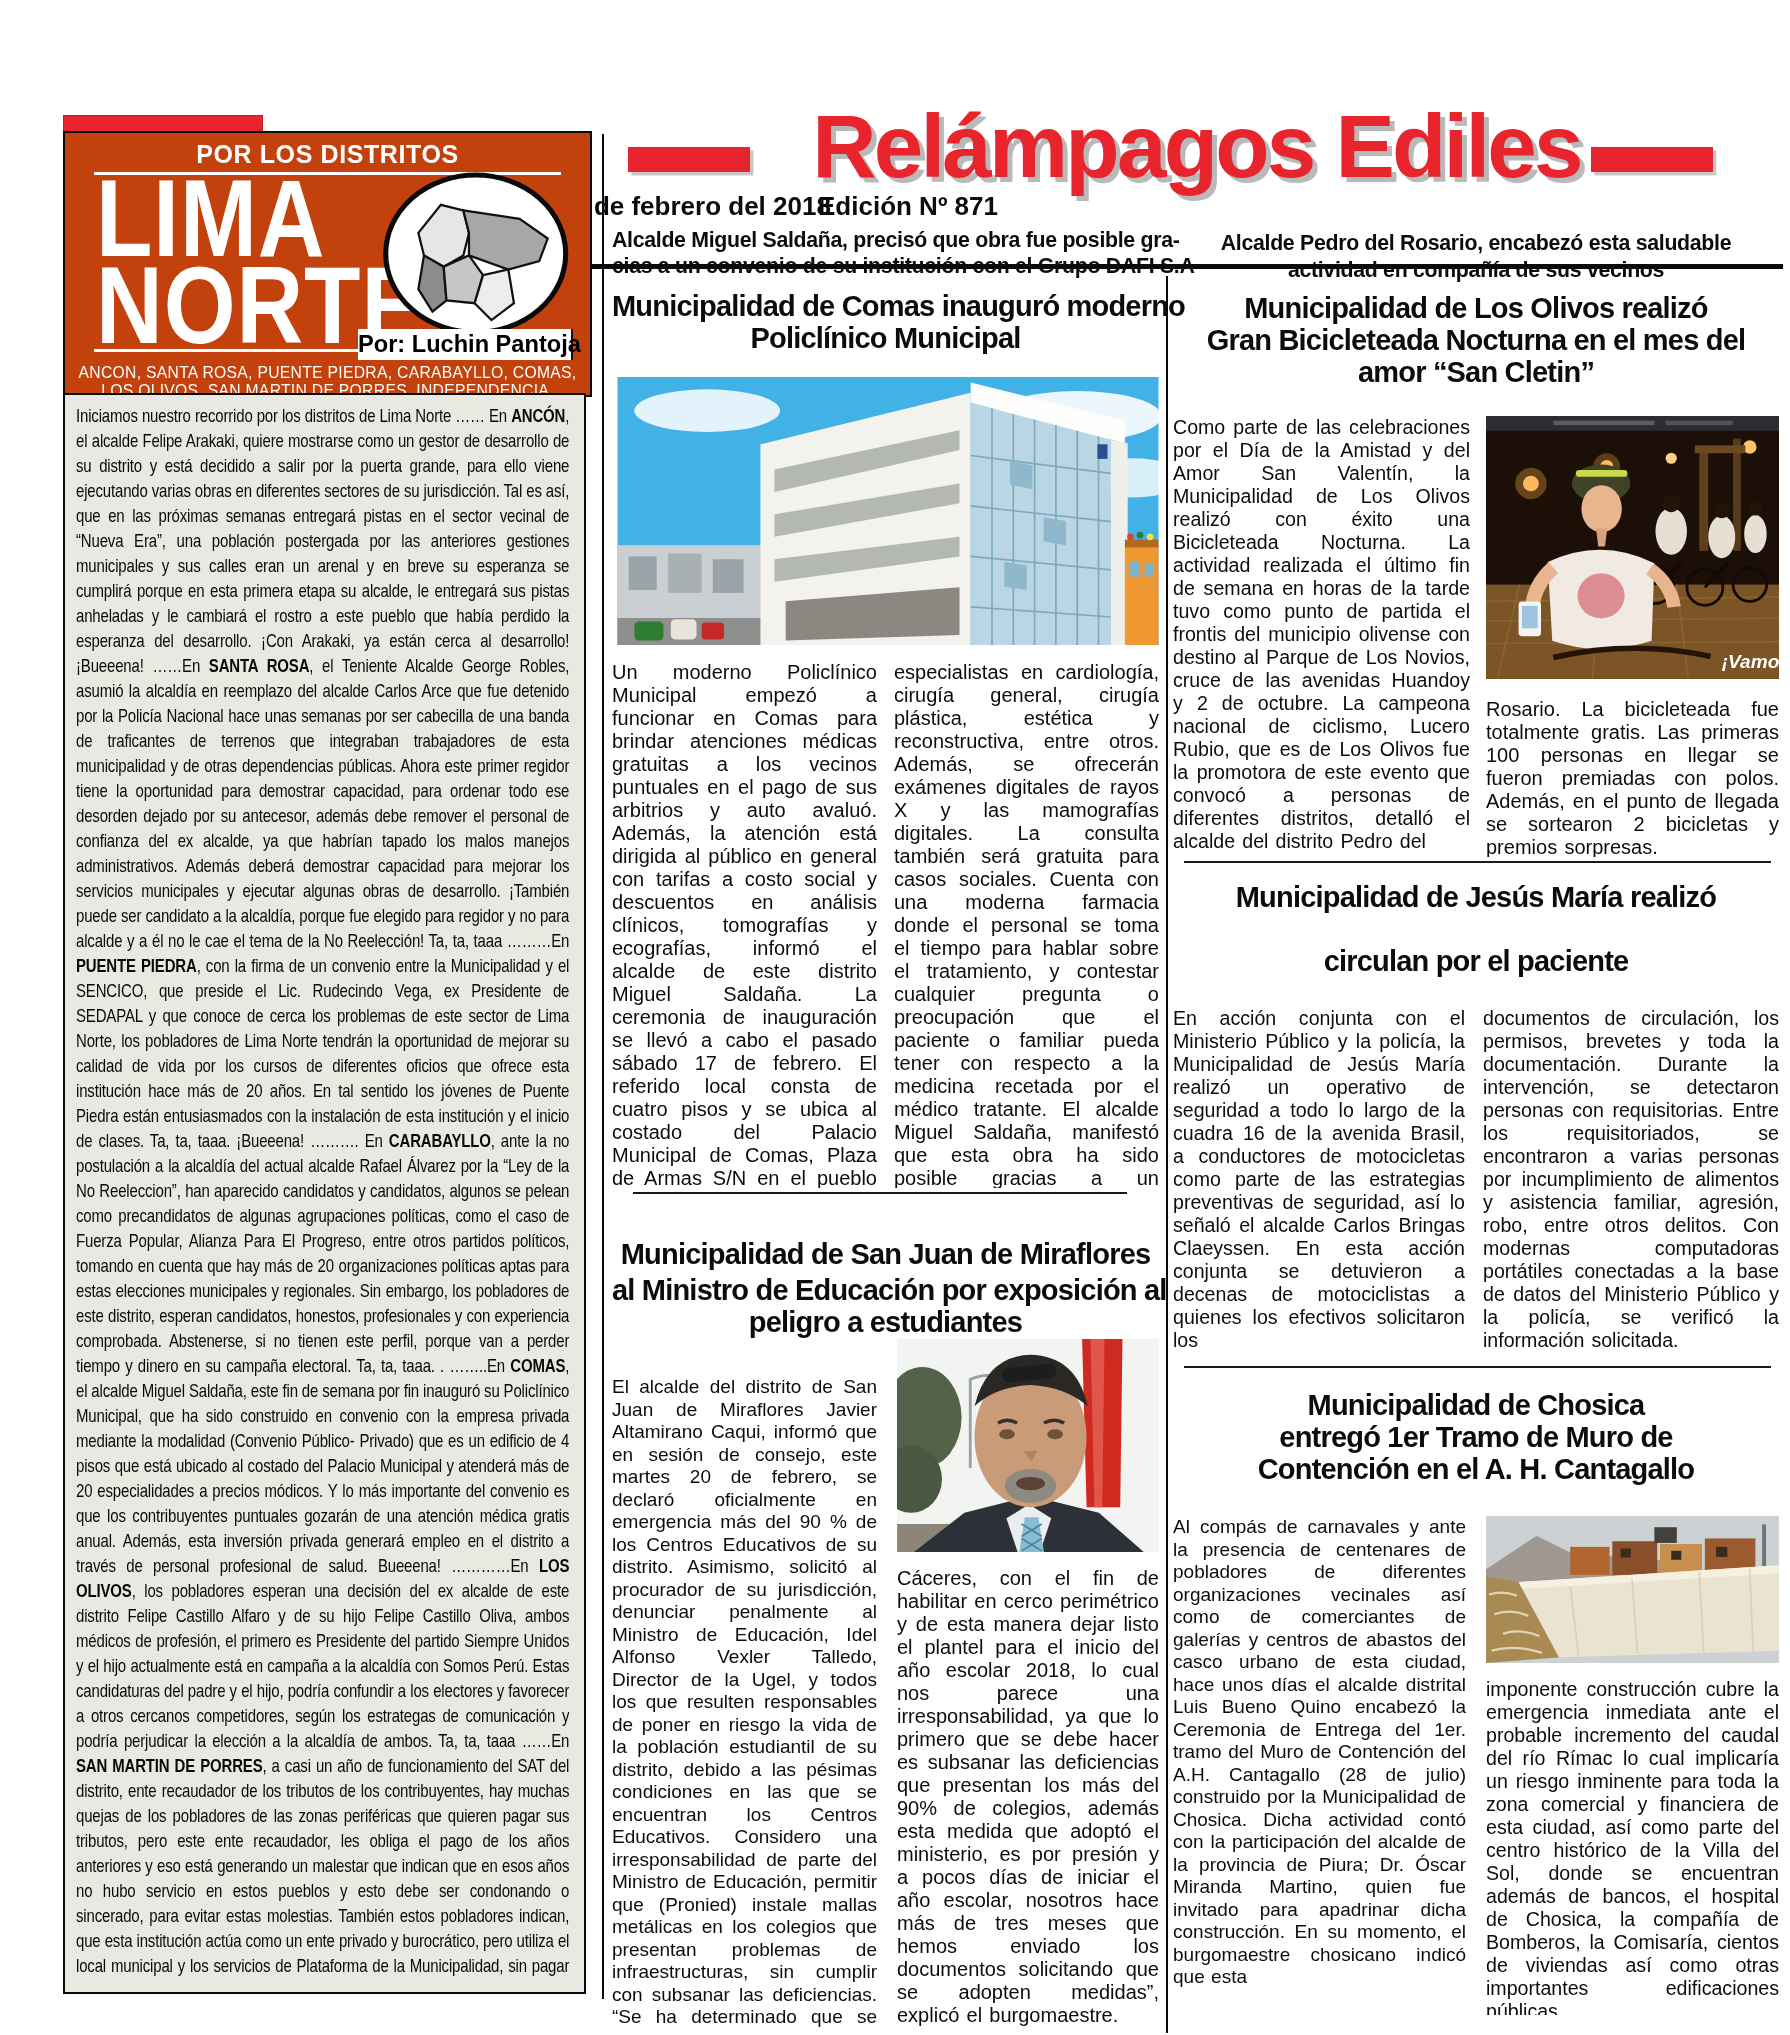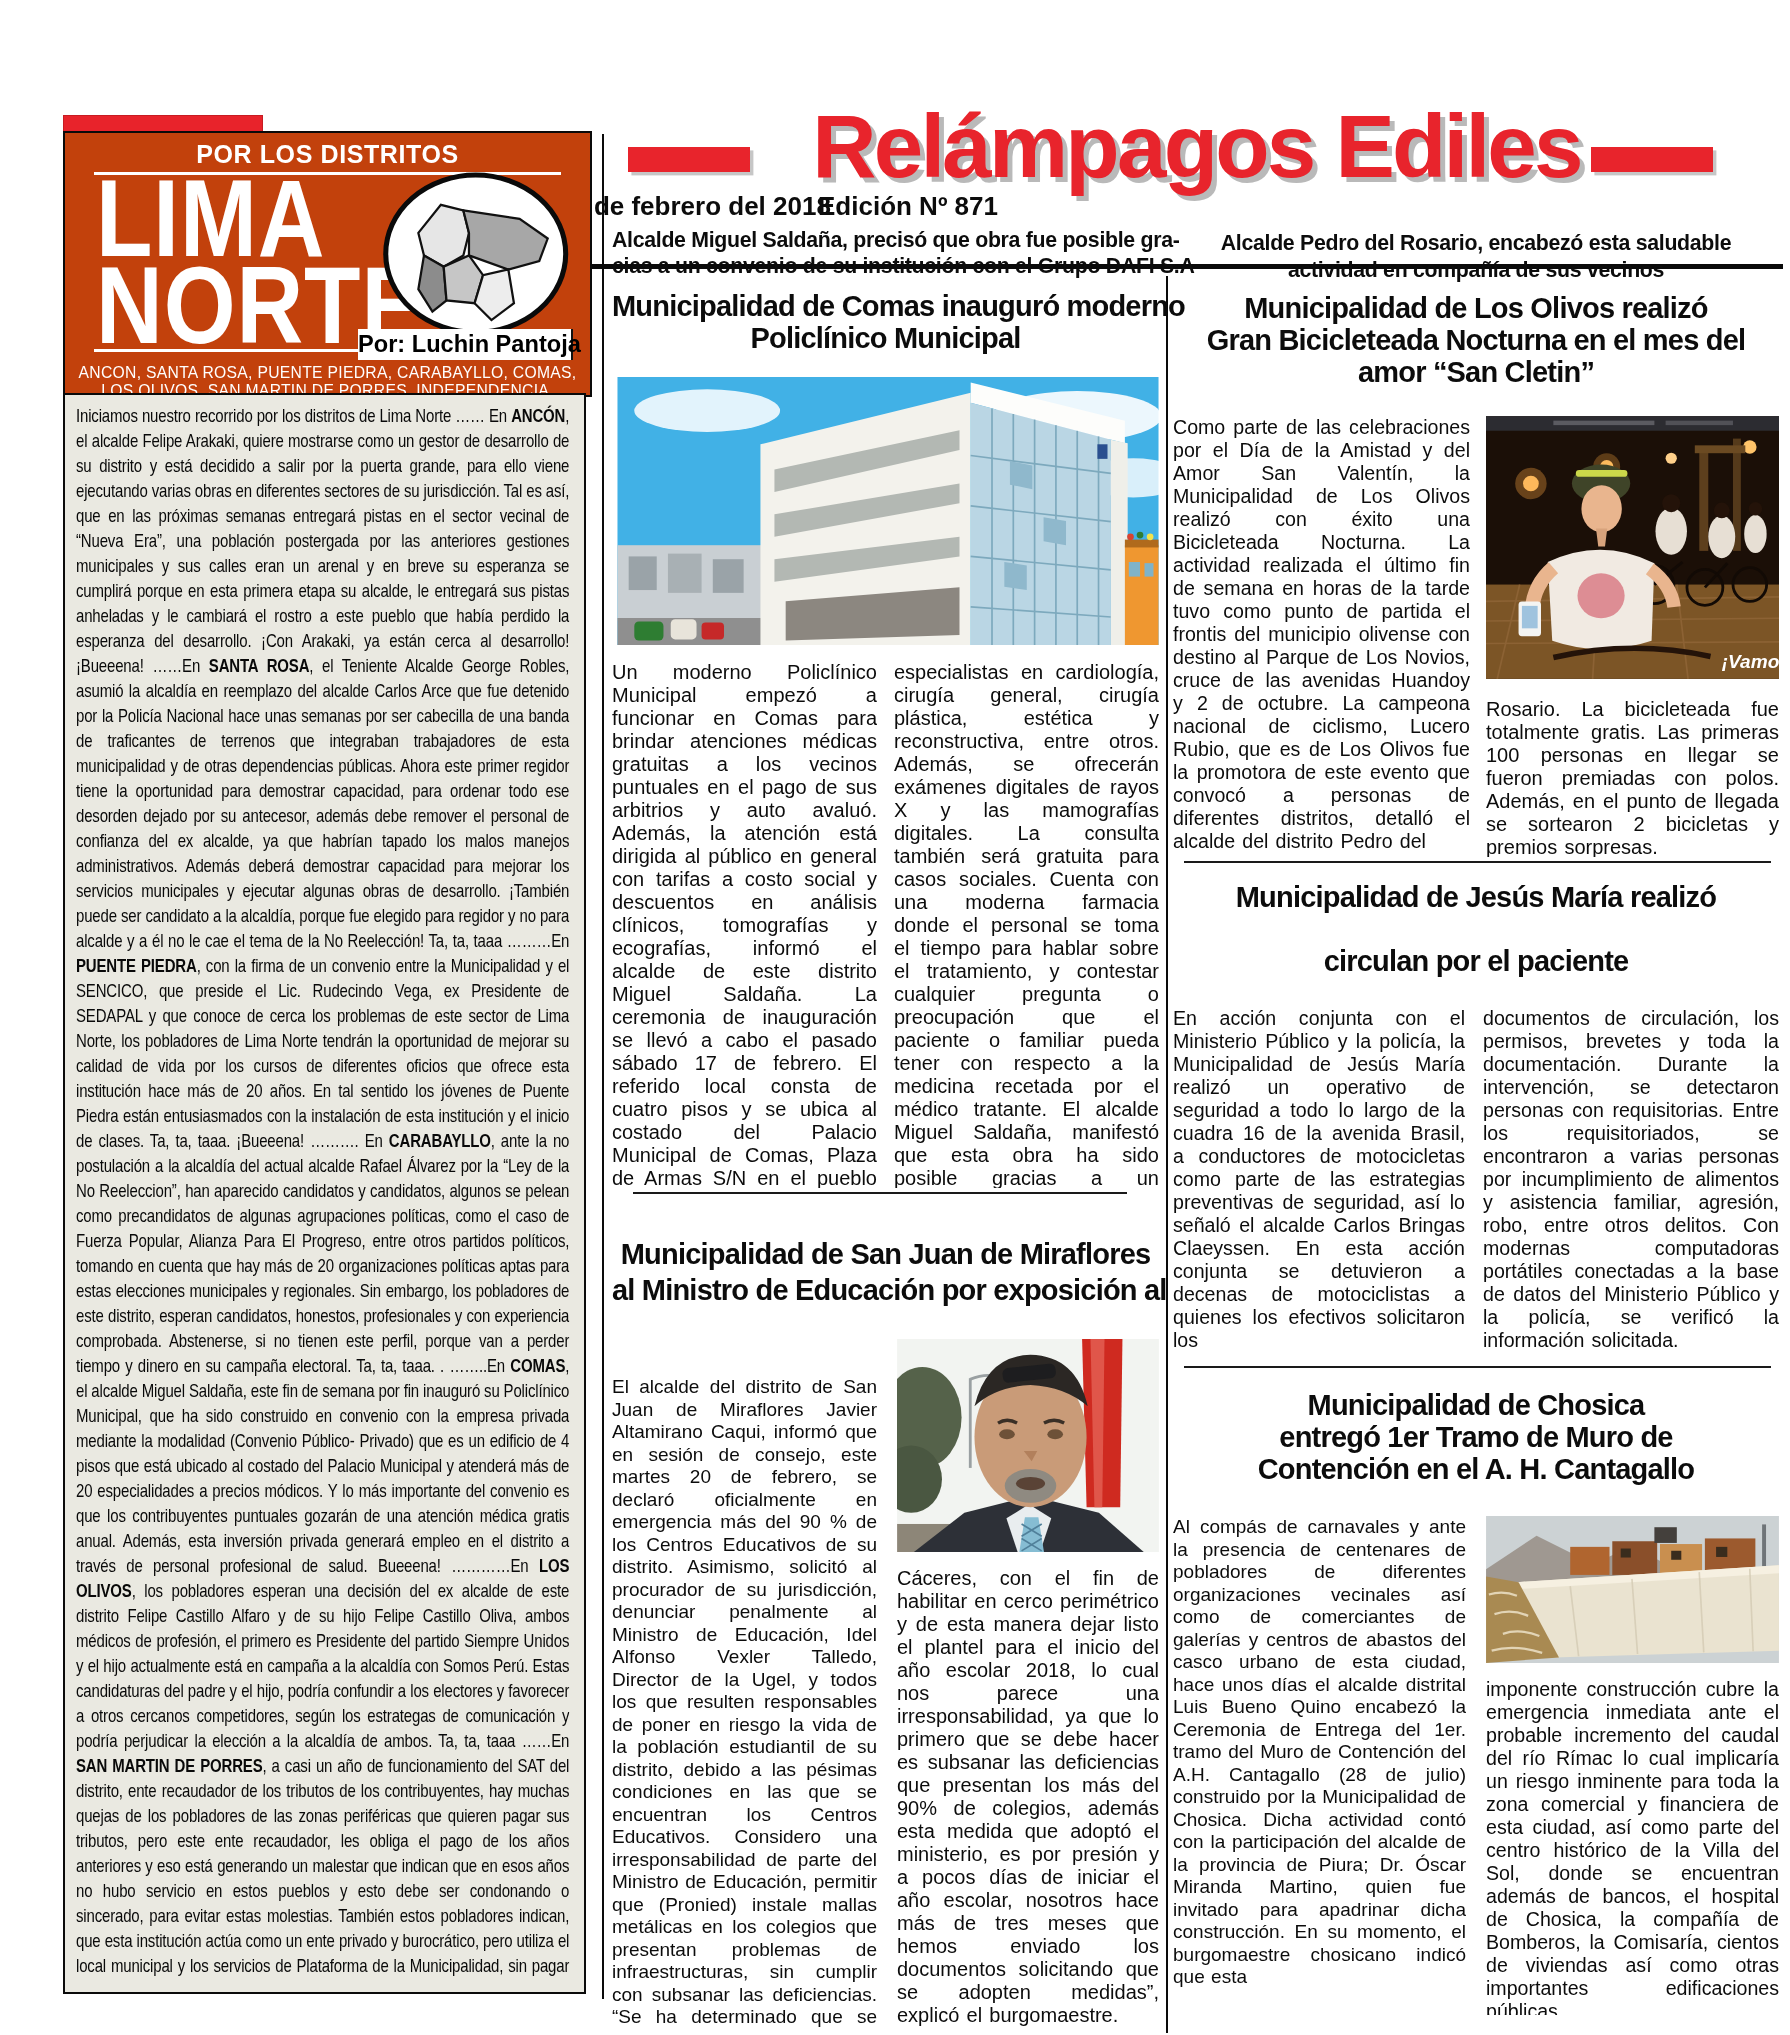--- a/index.html
+++ b/index.html
@@ -134,20 +134,21 @@
       <circle cx="950" cy="285" r="6" fill="#f3e34c"></circle>
   </svg>
 
   <div class="abs body-col" style="left:612px;top:661px;width:265px;height:527px;">Un moderno Policlínico Municipal empezó a funcionar en Comas para brindar atenciones médicas gratuitas a los vecinos puntuales en el pago de sus arbitrios y auto avaluó. Además, la atención está dirigida al público en general con tarifas a costo social y descuentos en análisis clínicos, tomografías y ecografías, informó el alcalde de este distrito Miguel Saldaña. La ceremonia de inauguración se llevó a cabo el pasado sábado 17 de febrero. El referido local consta de cuatro pisos y se ubica al costado del Palacio Municipal de Comas, Plaza de Armas S/N en el pueblo joven la Libertad. En él se brindarán 50 servicios de salud con 400</div>
   <div class="abs body-col" style="left:894px;top:661px;width:265px;height:527px;">especialistas en cardiología, cirugía general, cirugía plástica, estética y reconstructiva, entre otros. Además, se ofrecerán exámenes digitales de rayos X y las mamografías digitales. La consulta también será gratuita para casos sociales. Cuenta con una moderna farmacia donde el personal se toma el tiempo para hablar sobre el tratamiento, y contestar cualquier pregunta o preocupación que el paciente o familiar pueda tener con respecto a la medicina recetada por el médico tratante. El alcalde Miguel Saldaña, manifestó que esta obra ha sido posible gracias a un convenio firmado entre el municipio distrital y el Grupo DAFI S. A.</div>
 
   <div class="abs divider" style="left:633px;top:1192px;width:494px;height:2.2px;"></div>
 
   <div class="abs headline" style="left:612px;top:1210px;width:547px;margin-top:28px;">Municipalidad de San Juan de Miraflores</div>
   <div class="abs headline" style="left:612px;top:1274px;width:547px;">al Ministro de Educación por exposición al</div>
+  <div class="abs headline" style="left:612px;top:1306px;width:547px;">peligro a estudiantes</div>
 
   <div class="abs body-col tight" style="left:612px;top:1376px;width:265px;height:651px;">El alcalde del distrito de San Juan de Miraflores Javier Altamirano Caqui, informó que en sesión de consejo, este martes 20 de febrero, se declaró oficialmente en emergencia más del 90 % de los Centros Educativos de su distrito. Asimismo, solicitó al procurador de su jurisdicción, denunciar penalmente al Ministro de Educación, Idel Alfonso Vexler Talledo, Director de la Ugel, y todos los que resulten responsables de poner en riesgo la vida de la población estudiantil de su distrito, debido a las pésimas condiciones en las que se encuentran los Centros Educativos. Considero una irresponsabilidad de parte del Ministro de Educación, permitir que (Pronied) instale mallas metálicas en los colegios que presentan problemas de infraestructuras, sin cumplir con subsanar las deficiencias. “Se ha determinado que se instale una malla metálica en el Colegio Andrés Avelino</div>
 
   <svg class="abs photo" style="left:897px;top:1339px;" width="262" height="213" viewBox="0 0 467 380">
     <rect width="467" height="380" fill="#f2f4f1"></rect>
     <ellipse cx="45" cy="140" rx="70" ry="90" fill="#55624a"></ellipse>
     <ellipse cx="25" cy="250" rx="55" ry="60" fill="#4a5741"></ellipse>
     <rect x="128" y="70" width="5" height="160" fill="#9aa0a2"></rect>
     <path d="M130 72 Q165 58 190 72" stroke="#9aa0a2" stroke-width="5" fill="none"></path>
     <polygon points="330,0 402,0 398,300 338,300" fill="#cf2a20"></polygon>

